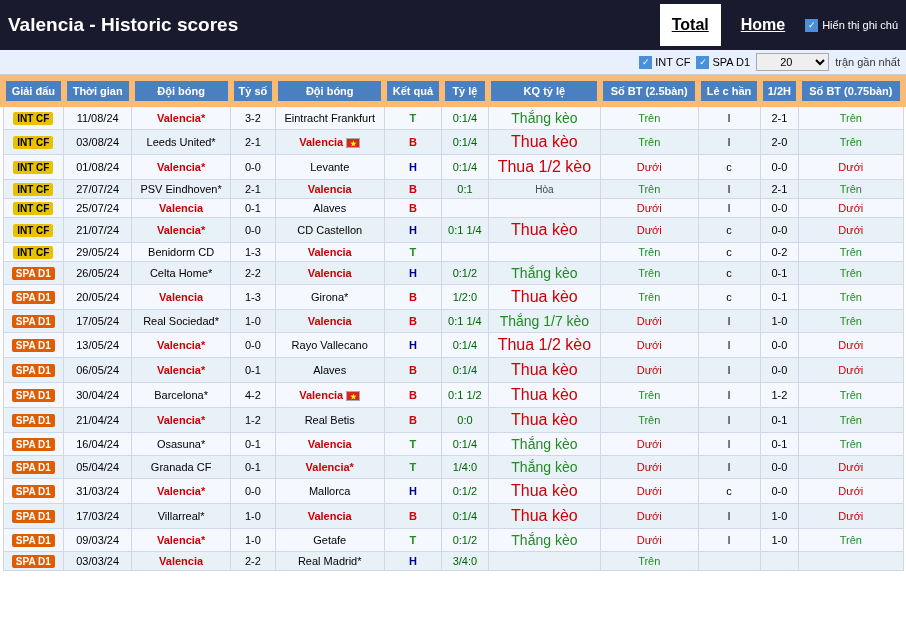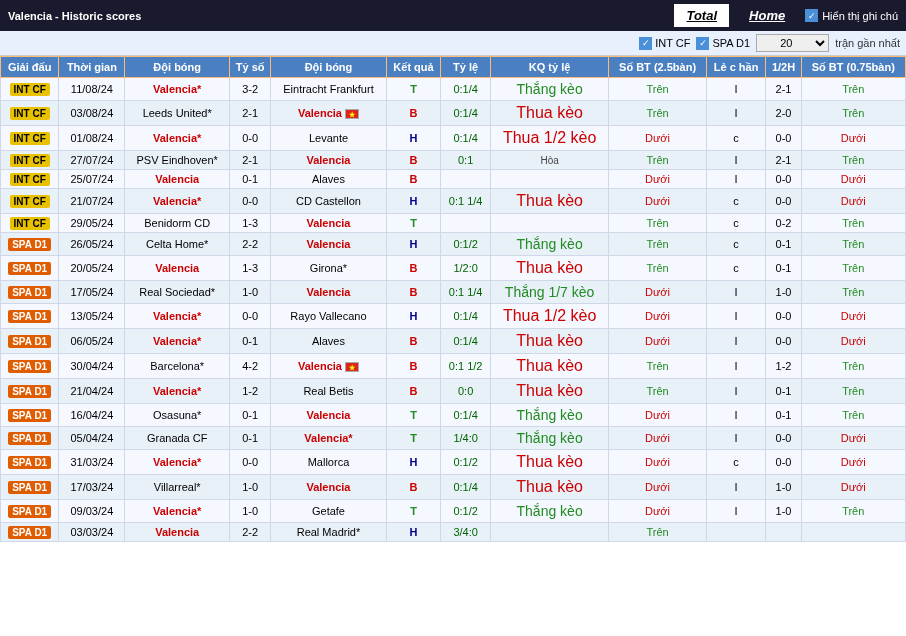--- a/index.html
+++ b/index.html
@@ -7,34 +7,33 @@
 
     .header {
       display: flex;
       align-items: center;
       background: #1a1a2e;
       color: #fff;
       padding: 4px 8px;
       gap: 8px;
     }
     .header-title {
-      font-size: 11px;
+      font-size: 19px;
       font-weight: bold;
       color: #fff;
       flex: 1;
     }
     .tab-btn {
       background: #fff;
       color: #000;
       border: none;
-      padding: 4px 12px;
+      padding: 12px 12px;
       cursor: pointer;
-      font-size: 13px;
-      font-weight: bold;
-      font-style: italic;
+      font-size: 16px;
+      font-weight: bold;
     }
     .tab-btn.active {
       background: #fff;
       color: #000;
       text-decoration: underline;
     }
     .tab-btn.home {
       background: transparent;
       color: #fff;
       text-decoration: underline;
@@ -86,21 +85,21 @@
       border-collapse: collapse;
       font-size: 11px;
     }
     thead tr {
       background: #4a7fc1;
       color: #fff;
     }
     thead th {
       padding: 4px 3px;
       text-align: center;
-      border: 1px solid #fdba74;
+      border: 6px solid #fdba74;
       font-weight: bold;
       white-space: nowrap;
     }
     tbody tr:nth-child(odd) { background: #f5f9ff; }
     tbody tr:nth-child(even) { background: #e8f0f8; }
     tbody td {
       padding: 3px 4px;
       text-align: center;
       border: 1px solid #d0d8e8;
       white-space: nowrap;

